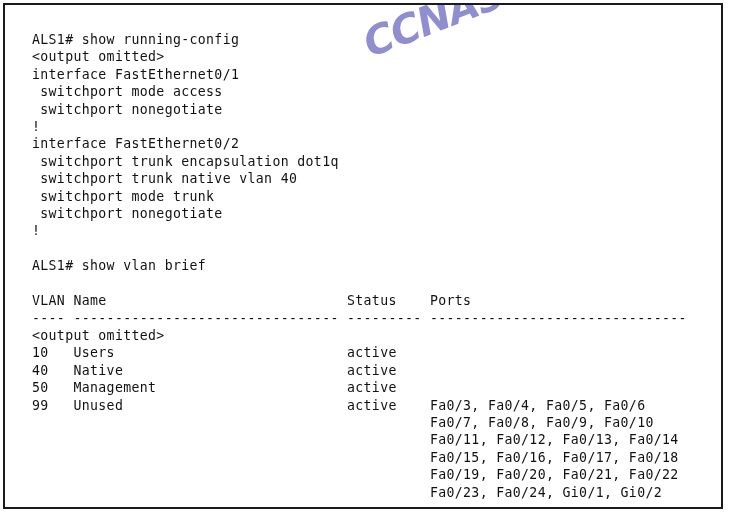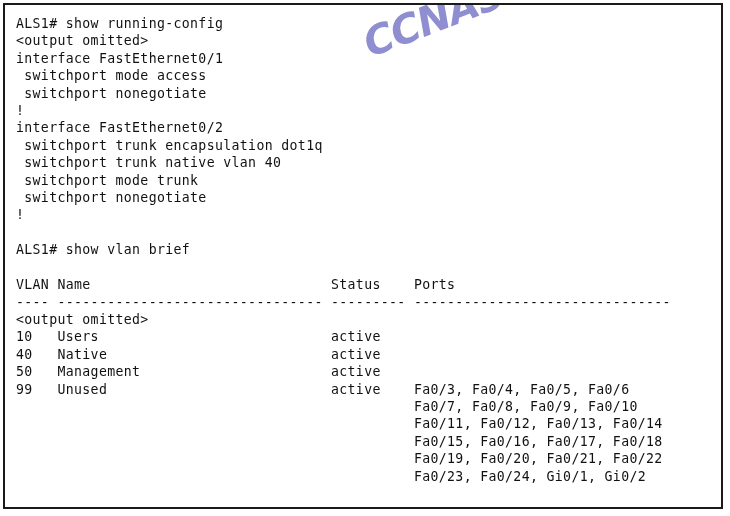--- a/index.html
+++ b/index.html
@@ -41,21 +41,21 @@
     color: #8e8ed0;
     white-space: pre;
     pointer-events: none;
     user-select: none;
     z-index: 5;
   }
 
   #cli-output {
     position: relative;
     z-index: 10;
-    margin: 0;
+    margin: 16px;
     padding: 10px 0 0 11px;
     font-family: "DejaVu Sans Mono", "Liberation Mono", monospace;
     font-size: 13.2px;
     line-height: 17.4px;
     color: #111111;
     white-space: pre;
     letter-spacing: 0.35px;
   }
 
   .cli-line {

